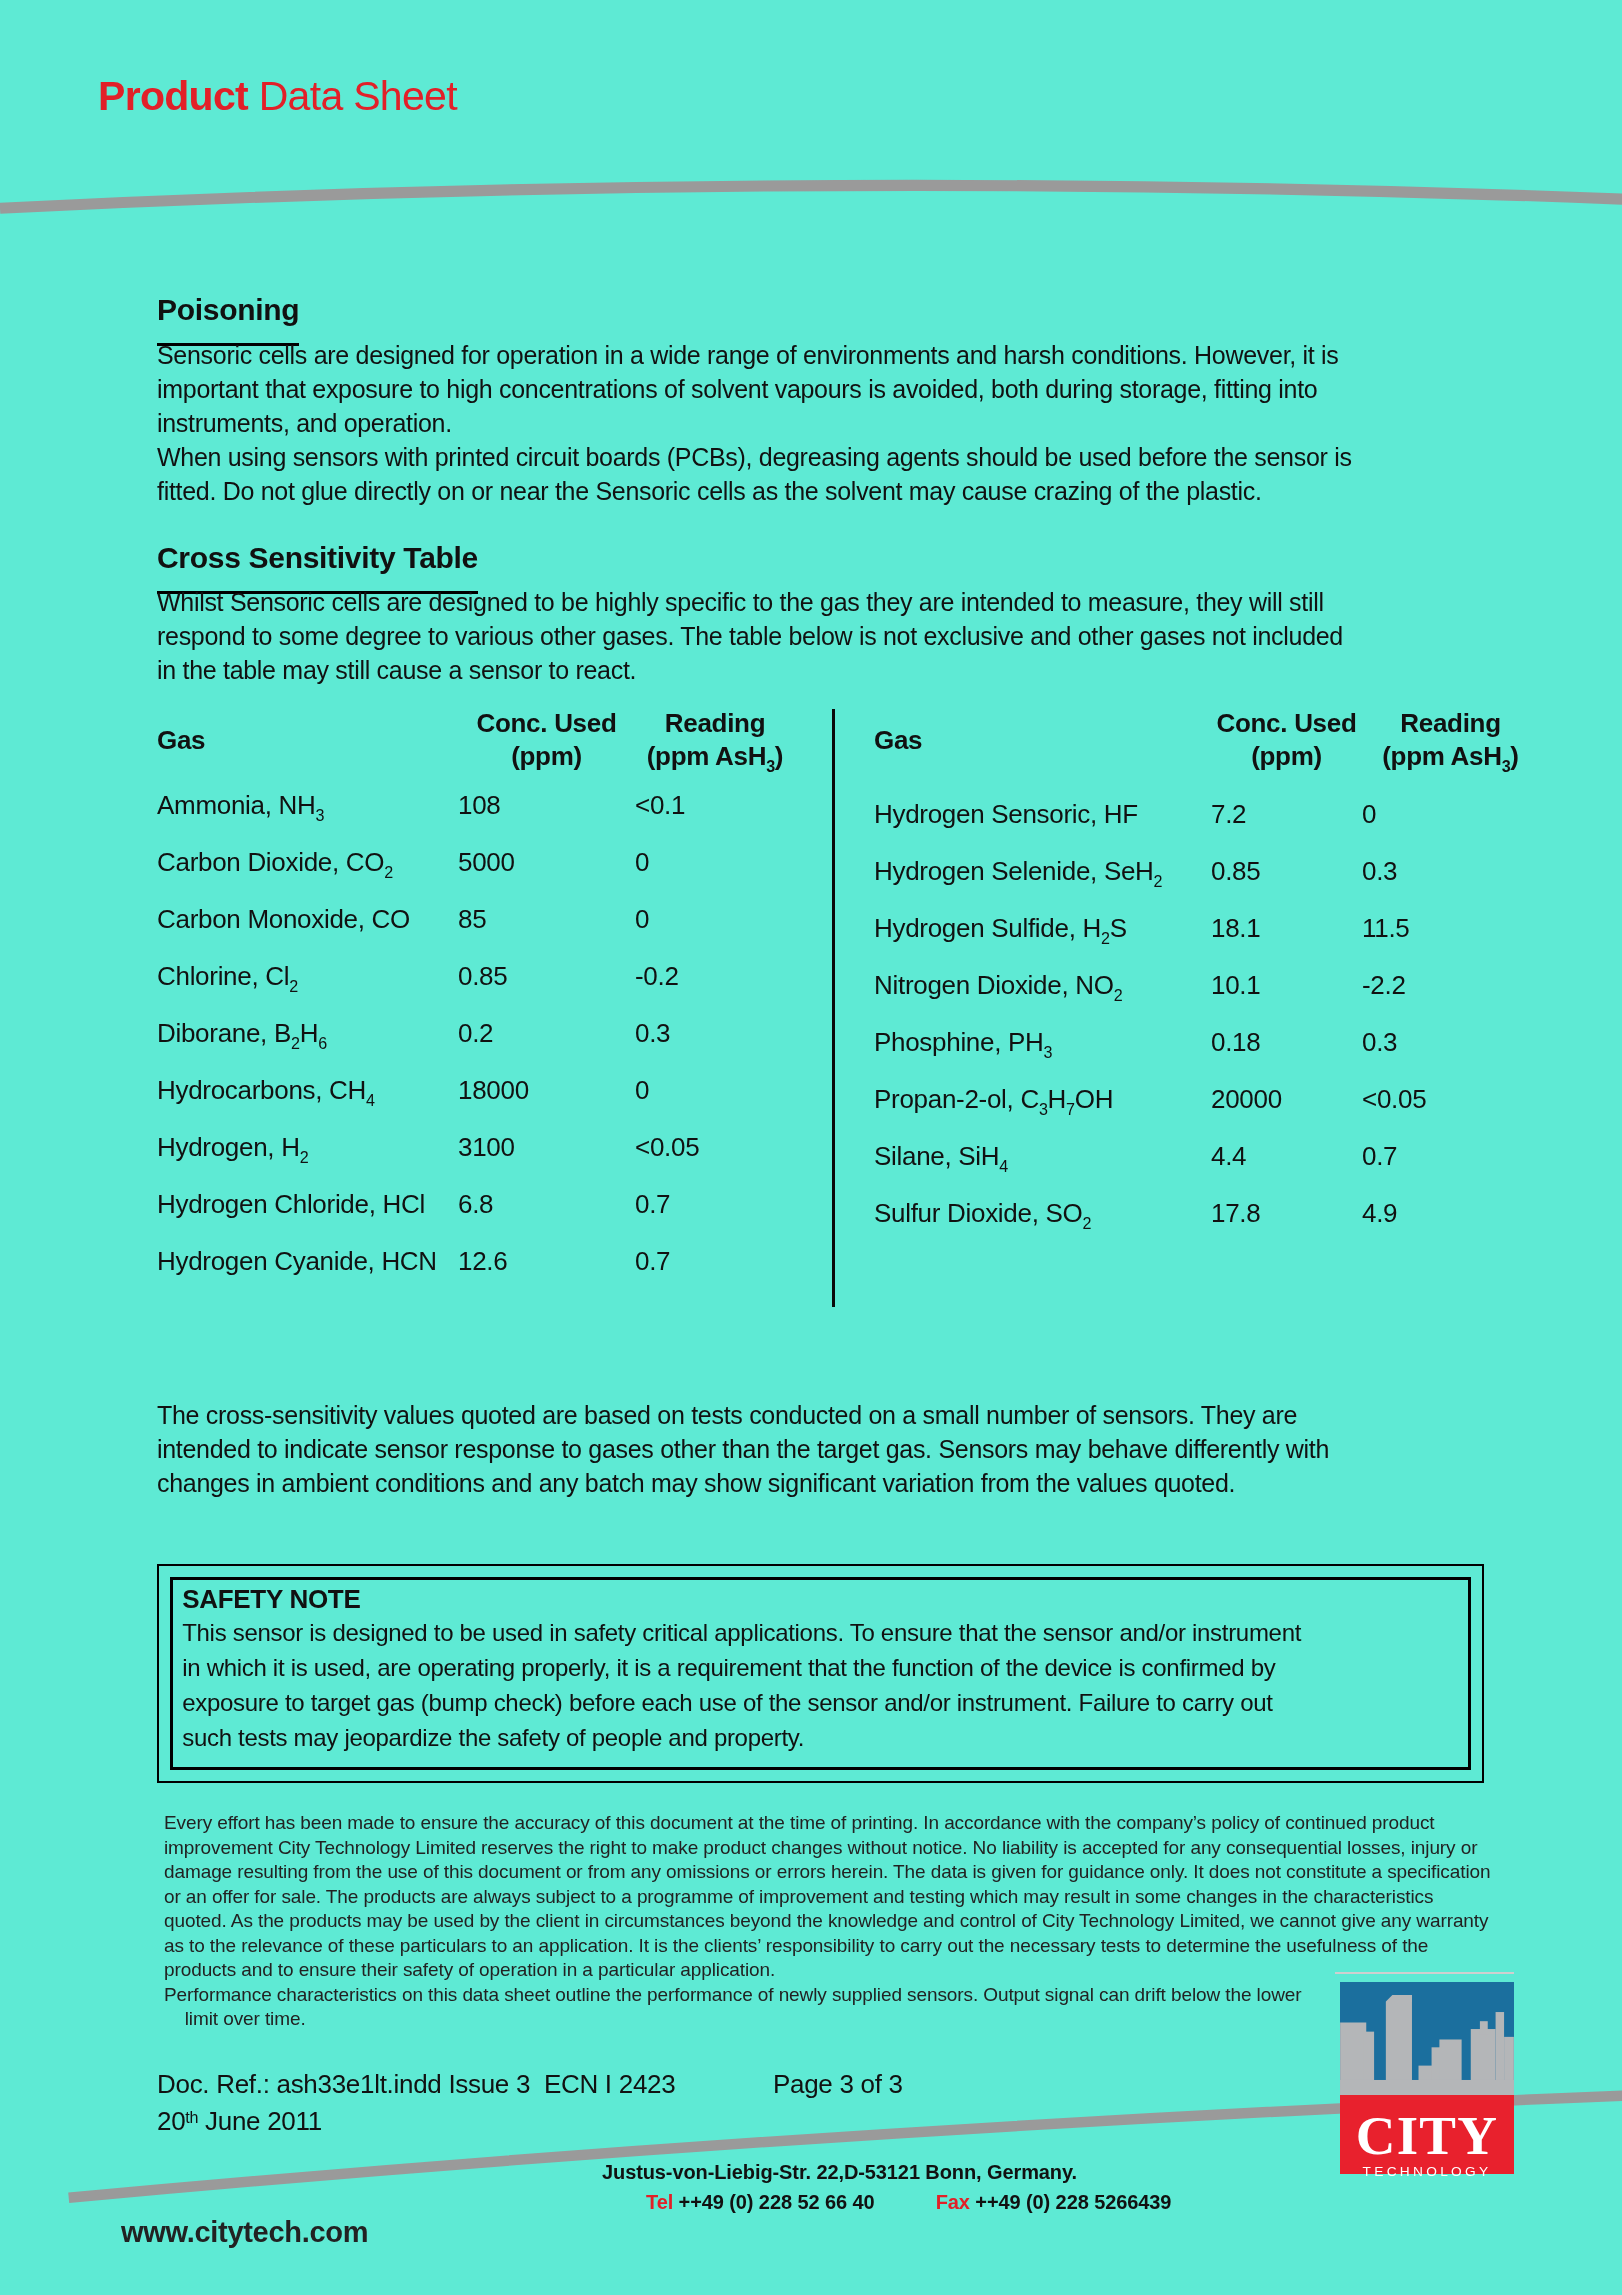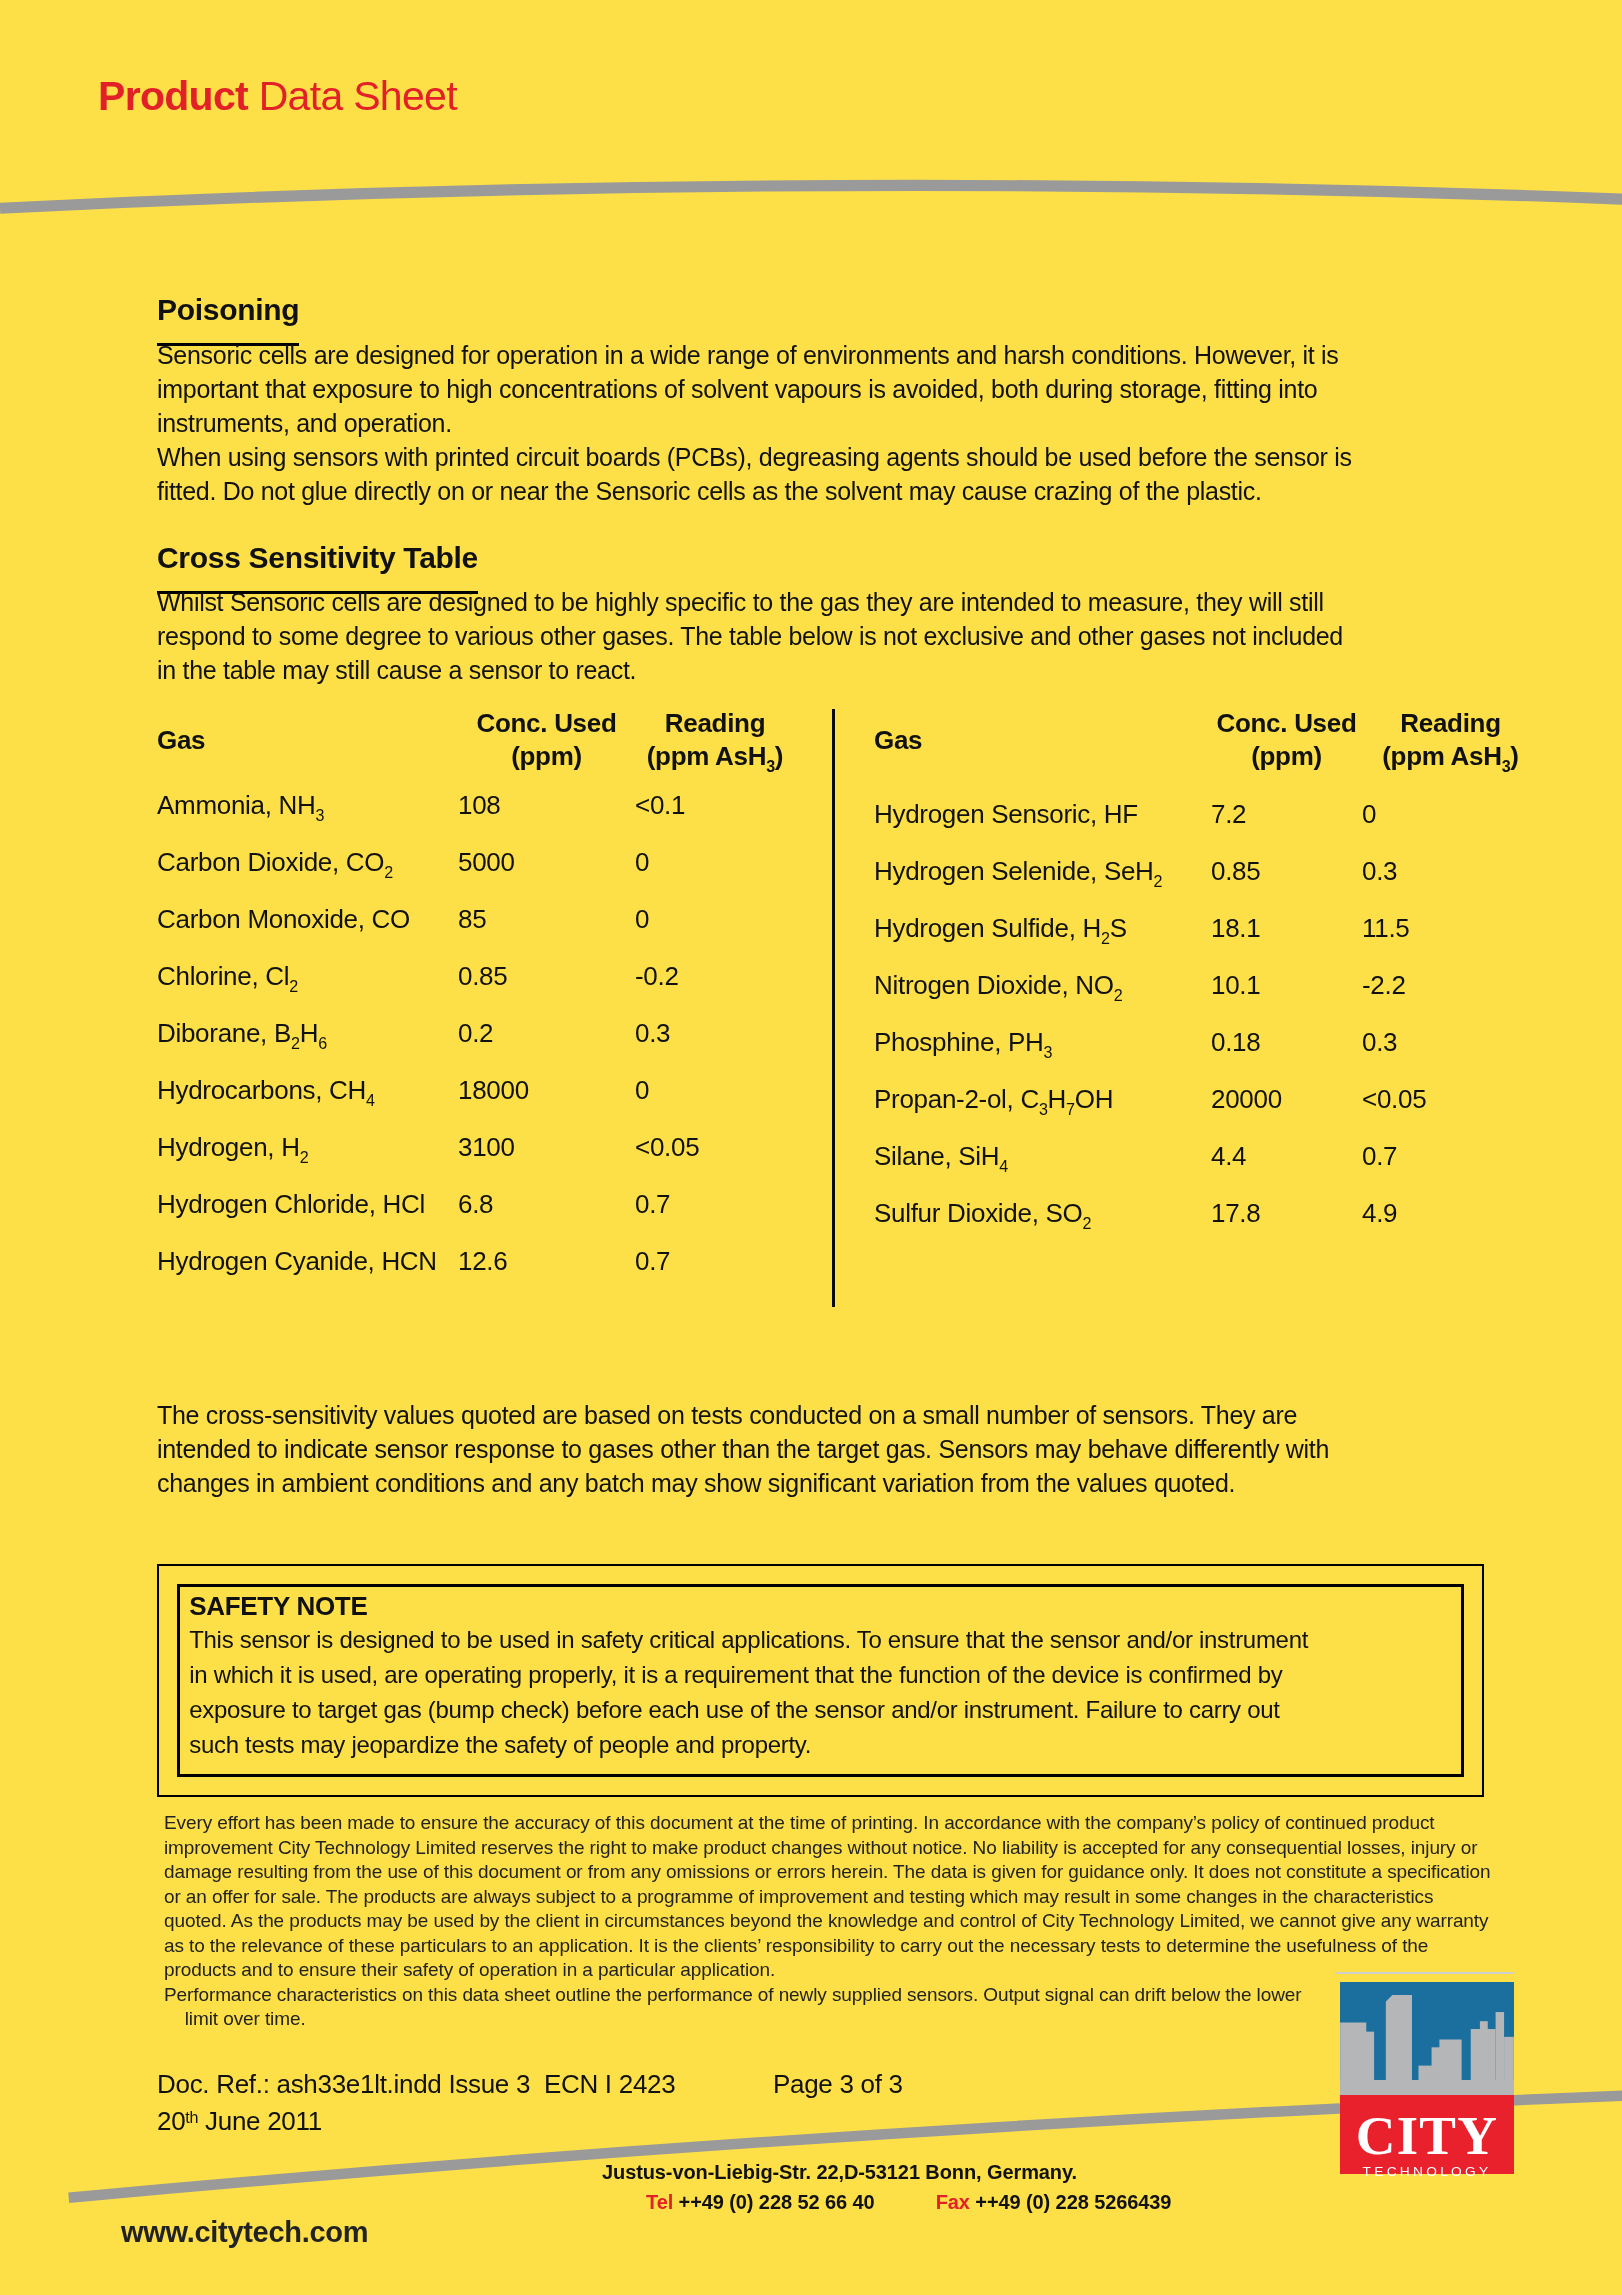--- a/index.html
+++ b/index.html
@@ -5,21 +5,21 @@
   :root{
     --accent-red:#e22028;
     --logo-red:#e8212d;
     --logo-blue:#1b6f9e;
     --skyline-gray:#b4b6b8;
     --swoosh-gray:#9a9a9a;
     --ink:#111;
   }
   html,body{margin:0;padding:0;background:#fff;}
   #page{
-    position:relative;width:1623px;height:2295px;background:#fde047;overflow:hidden;
+    position:relative;width:1623px;height:2295px;background:#5eead4;overflow:hidden;
     font-family:"Liberation Sans","DejaVu Sans",sans-serif;color:var(--ink);
   }
   .abs{position:absolute;}
   .pre{white-space:pre-line;}
   
   .doc-title{left:98px;top:73px;font-size:41px;letter-spacing:-0.7px;color:var(--accent-red);}
   .doc-title .b{font-weight:700;}
   
   .swoosh{position:absolute;left:0;pointer-events:none;}
   
@@ -34,21 +34,21 @@
   .ctable.right{--cols:337px 151px 177px;}
   .ctable.right .trows{margin-top:26px;}
   .cell{line-height:30px;}
   .cell.num{}
   .thead .cell{font-weight:700;line-height:33px;text-align:center;white-space:pre-line;}
   .thead .cell.gas{text-align:left;align-self:center;}
   sub{font-size:62%;vertical-align:-0.45em;line-height:0;}
   sup{font-size:62%;vertical-align:0.45em;line-height:0;}
   .vdivider{position:absolute;width:3.3px;background:#0a0a0a;}
   
-  .safety-outer{left:157px;top:1564px;width:1327px;border:2.6px solid #000;padding:18px;box-sizing:border-box;}
+  .safety-outer{left:157px;top:1564px;width:1327px;border:2.6px solid #000;padding:11px;box-sizing:border-box;}
   .safety-inner{border:3.3px solid #000;padding:3.9px 10.5px 11.8px 9.2px;}
   .safety-title{font-size:26px;font-weight:700;letter-spacing:-0.3px;}
   .safety-body{font-size:24px;line-height:35px;letter-spacing:-0.3px;}
   
   .fineprint{left:164px;top:1811px;width:1387px;font-size:19px;line-height:24.5px;letter-spacing:-0.1px;color:#222;}
   
   .docref{left:157px;top:2069px;font-size:26px;letter-spacing:-0.3px;}
   .pageinfo{left:773px;top:2069px;font-size:26px;letter-spacing:-0.3px;}
   .docdate{left:157px;top:2106px;font-size:26px;letter-spacing:-0.3px;}
   .footer-center{left:602px;top:2157px;font-size:20px;line-height:30px;letter-spacing:-0.1px;font-weight:600;}

